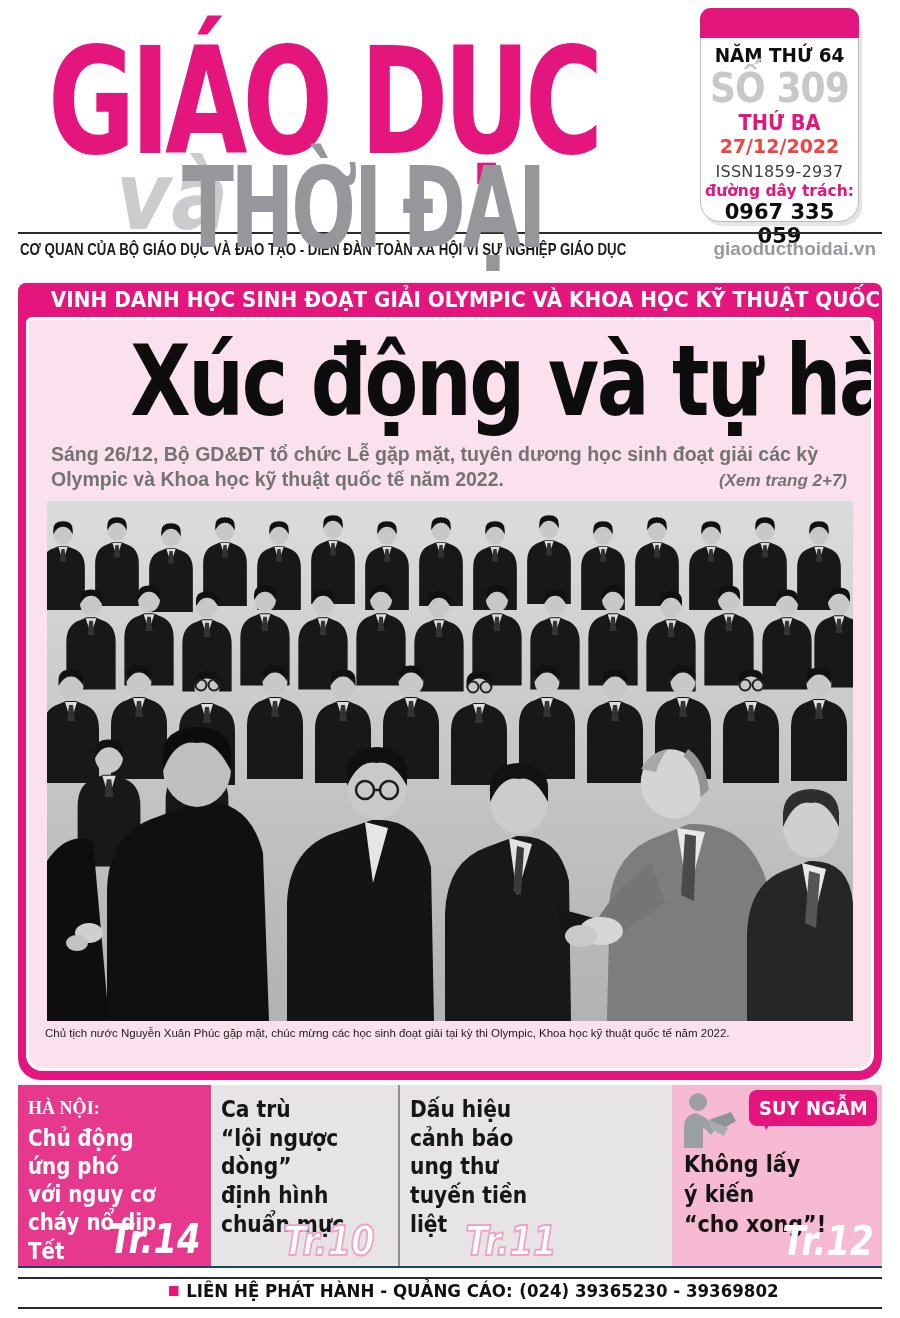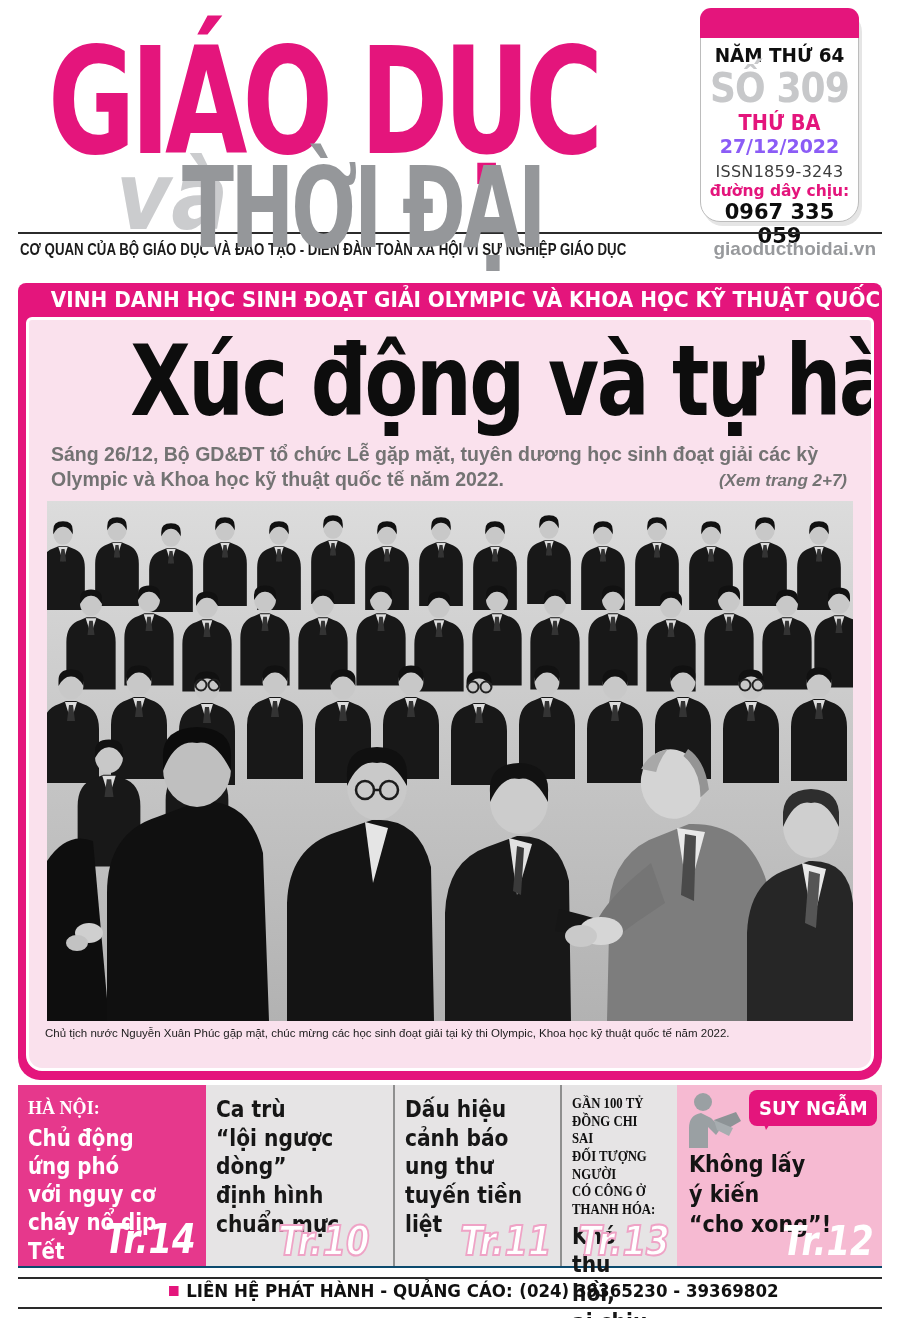--- a/index.html
+++ b/index.html
@@ -42,21 +42,21 @@
     position:absolute; left:700px; top:8px; width:157px; height:212px;
     background:#fff; border:1px solid #bcbcbc; border-radius:20px;
     box-shadow:3px 4px 0 rgba(150,150,150,.25);
   }
   .issue-top { position:absolute; top:-1px; left:-1px; right:-1px; height:30px; background:#E4157C; border-radius:11px 11px 0 0; }
   .issue-body { position:absolute; top:34px; left:0; right:0; text-align:center; }
   .issue-body > div { font-family:"DejaVu Sans",sans-serif; }
   .i-year { font-weight:bold; font-size:20px; color:#0f0f0f; transform:scaleX(.92); }
   .i-num  { font-weight:bold; font-size:40px; line-height:1.05; letter-spacing:-1px; color:#C7C8CA; transform:scaleX(.9); }
   .i-day  { font-weight:bold; font-size:21px; color:#E4157C; transform:scaleX(.92); margin-top:2px; }
-  .i-date { font-weight:bold; font-size:19px; color:#8b5cf6; }
+  .i-date { font-weight:bold; font-size:19px; color:#ef4444; }
   .i-issn { font-family:"Liberation Sans",sans-serif; font-size:16px; color:#3c3c3c; margin-top:5px; letter-spacing:.3px; }
   .i-hotlbl { font-weight:bold; font-size:15.5px; color:#E4157C; margin-top:1px; }
   .i-hotnum { font-weight:bold; font-size:21px; color:#0d0d0d; }
 
   
   .lead {
     position:absolute; left:18px; top:283px; width:864px; height:797px;
     background:#E4157C; border-radius:8px 8px 22px 22px;
   }
   .lead-kicker { height:34px; text-align:center; }
@@ -145,22 +145,22 @@
     <div class="m-sub">THỜI ĐẠI</div>
   </div>
 
   <div class="issue">
     <div class="issue-top"></div>
     <div class="issue-body">
       <div class="i-year">NĂM THỨ 64</div>
       <div class="i-num">SỐ 309</div>
       <div class="i-day">THỨ BA</div>
       <div class="i-date">27/12/2022</div>
-      <div class="i-issn">ISSN1859-3243</div>
-      <div class="i-hotlbl">đường dây chịu:</div>
+      <div class="i-issn">ISSN1859-2937</div>
+      <div class="i-hotlbl">đường dây trách:</div>
       <div class="i-hotnum">0967 335 059</div>
     </div>
   </div>
 
   <div class="rule-top"></div>
   <div class="tagline">CƠ QUAN CỦA BỘ GIÁO DỤC VÀ ĐÀO TẠO - DIỄN ĐÀN TOÀN XÃ HỘI VÌ SỰ NGHIỆP GIÁO DỤC</div>
   <div class="website">giaoducthoidai.vn</div>
 
   <div class="lead">
     <div class="lead-kicker">
@@ -313,29 +313,20 @@
 chuẩn mực</div>
         <div class="pg">Tr.10</div>
       </div>
       <div class="tg tg3">
         <div class="ttl">Dấu hiệu
 cảnh báo
 ung thư
 tuyến tiền liệt</div>
         <div class="pg">Tr.11</div>
       </div>
-      <div class="tg tg4">
-        <div class="kick">GẦN 100 TỶ ĐỒNG CHI SAI
-ĐỐI TƯỢNG NGƯỜI
-CÓ CÔNG Ở THANH HÓA:</div>
-        <div class="ttl">Khó thu hồi,
-ai chịu
-trách nhiệm?</div>
-        <div class="pg">Tr.13</div>
-      </div>
     </div>
     <div class="t5">
       <svg class="sn-icon" viewBox="0 0 64 62" xmlns="http://www.w3.org/2000/svg">
         <circle cx="22" cy="14" r="9" fill="#9aa0a3"></circle>
         <path d="M8,60 L8,40 Q8,27 20,25 L30,30 L40,40 L35,47 L27,39 L27,60 Z" fill="#9aa0a3"></path>
         <path d="M33,32 L55,24 L60,33 L41,44 Z" fill="#8d9396"></path>
         <path d="M33,32 L52,40 L48,48 L36,42 Z" fill="#a7adb0"></path>
       </svg>
       <div class="sn-banner">
         <span>SUY NGẪM</span>

